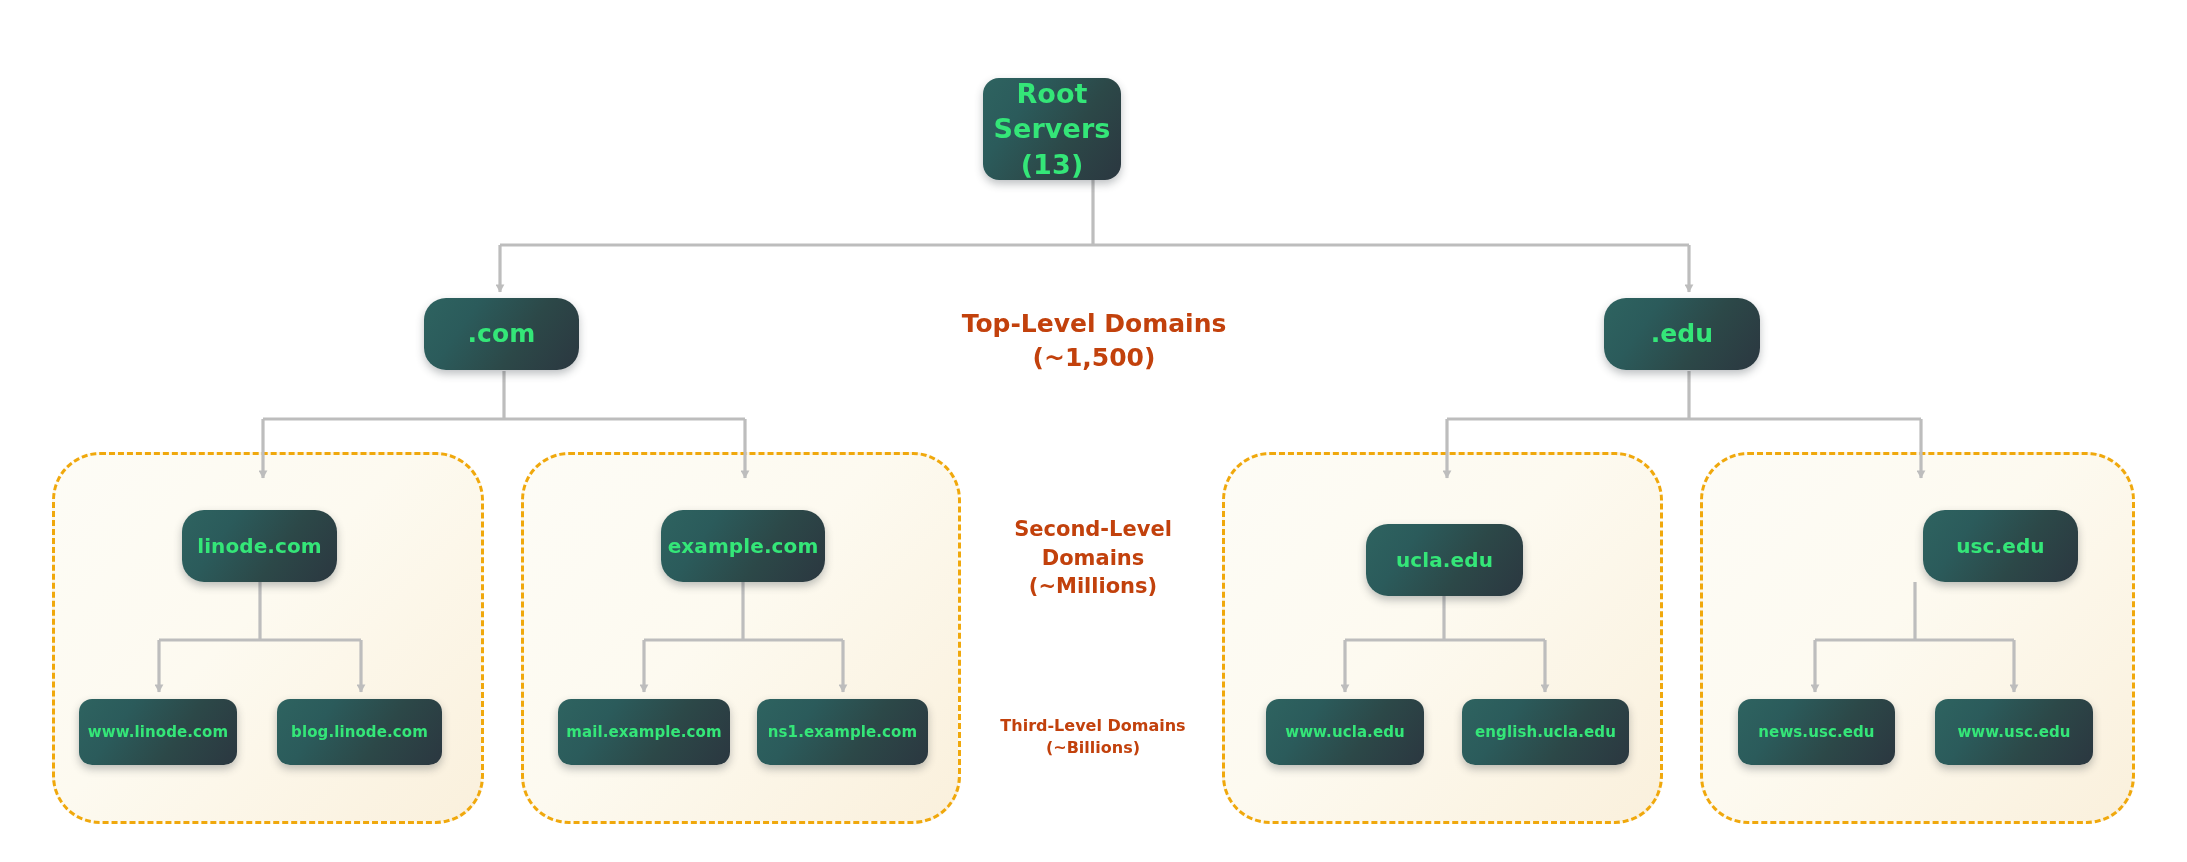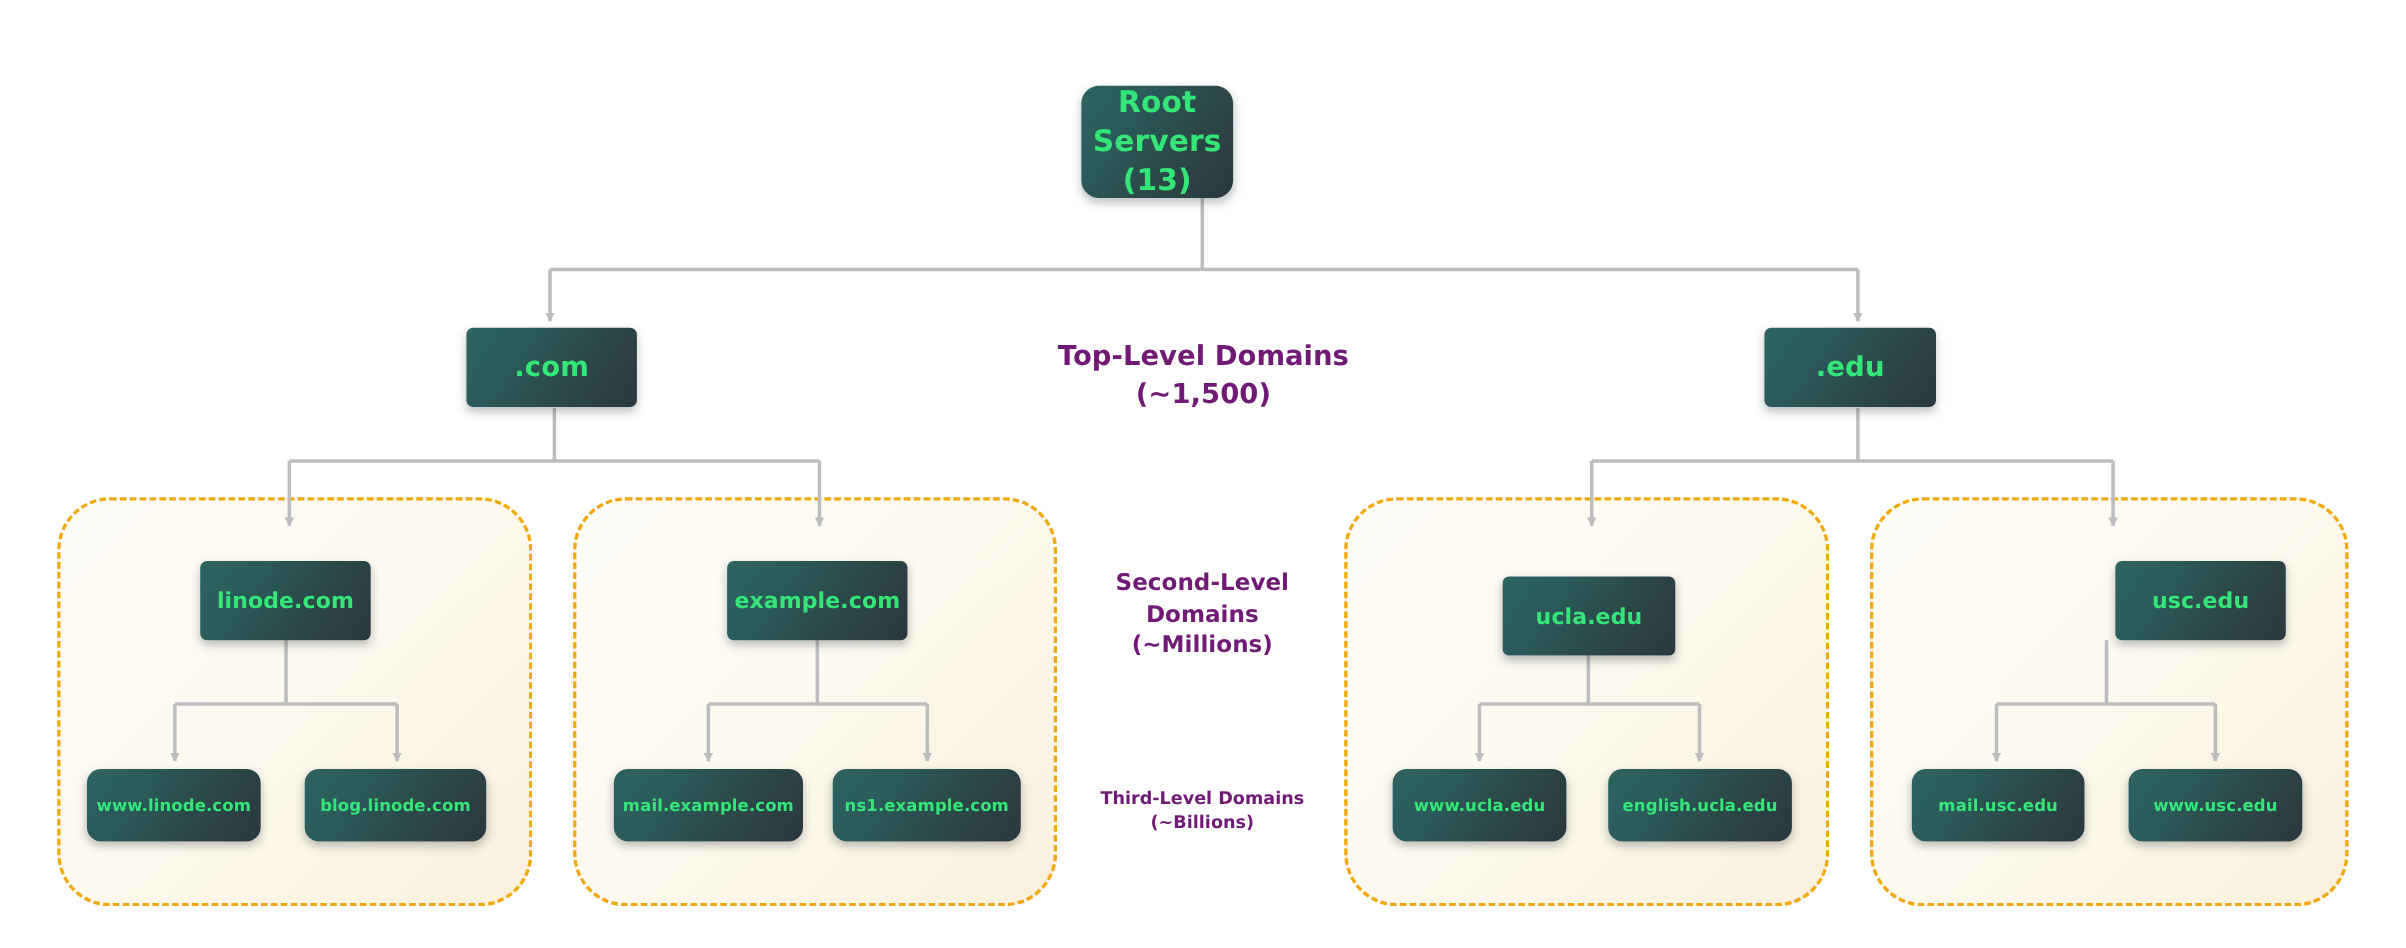--- a/index.html
+++ b/index.html
@@ -33,21 +33,21 @@
     box-sizing: border-box;
   }
   .node {
     position: absolute;
     z-index: 3;
     box-sizing: border-box;
     display: flex;
     align-items: center;
     justify-content: center;
     text-align: center;
-    border-radius: 6px;
+    border-radius: 22px;
     background: linear-gradient(125deg, #2e6360 0%, #2b5b5b 28%, #2c4848 62%, #2b3740 100%);
     color: #34e678;
     font-weight: bold;
     box-shadow: 0 4px 9px rgba(40,50,55,0.30);
     letter-spacing: 0.1px;
     line-height: 1.22;
   }
   .node.root {
     border-radius: 16px;
     font-size: 27px;
@@ -60,21 +60,21 @@
     font-size: 20px;
   }
   .node.leaf {
     border-radius: 13px;
     font-size: 15px;
   }
   .tier-label {
     position: absolute;
     z-index: 4;
     text-align: center;
-    color: #701a75;
+    color: #c2410c;
     font-weight: bold;
     line-height: 1.36;
     white-space: pre-line;
   }
   .tier-label.big {
     font-size: 25px;
   }
   .tier-label.mid {
     font-size: 21px;
     text-align: center;
@@ -161,16 +161,16 @@
 
   <div class="node leaf" style="left:79px; top:699px; width:158px; height:66px;">www.linode.com</div>
   <div class="node leaf" style="left:277px; top:699px; width:165px; height:66px;">blog.linode.com</div>
 
   <div class="node leaf" style="left:558px; top:699px; width:172px; height:66px;">mail.example.com</div>
   <div class="node leaf" style="left:757px; top:699px; width:171px; height:66px;">ns1.example.com</div>
 
   <div class="node leaf" style="left:1266px; top:699px; width:158px; height:66px;">www.ucla.edu</div>
   <div class="node leaf" style="left:1462px; top:699px; width:167px; height:66px;">english.ucla.edu</div>
 
-  <div class="node leaf" style="left:1738px; top:699px; width:157px; height:66px;">mail.usc.edu</div>
+  <div class="node leaf" style="left:1738px; top:699px; width:157px; height:66px;">news.usc.edu</div>
   <div class="node leaf" style="left:1935px; top:699px; width:158px; height:66px;">www.usc.edu</div>
 
 </div>
 
 </body></html>

